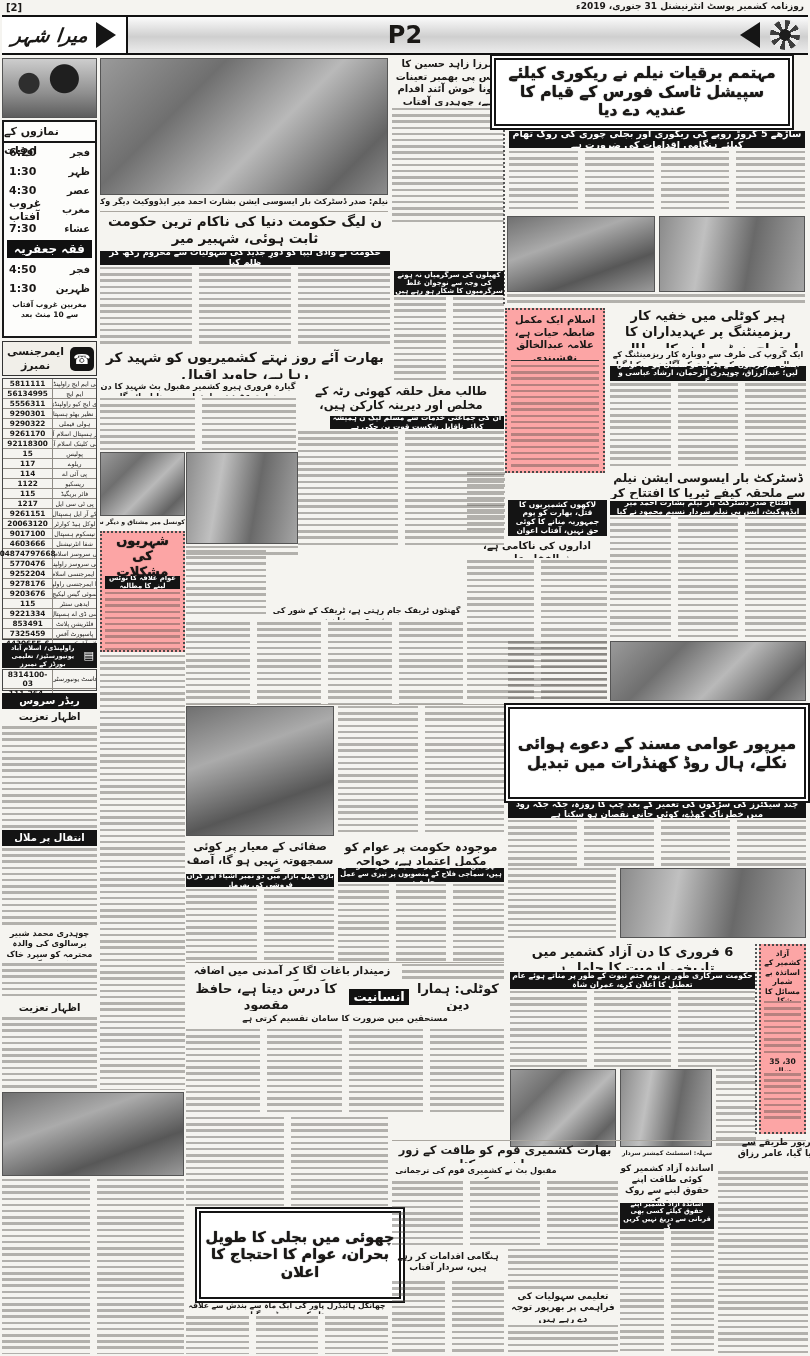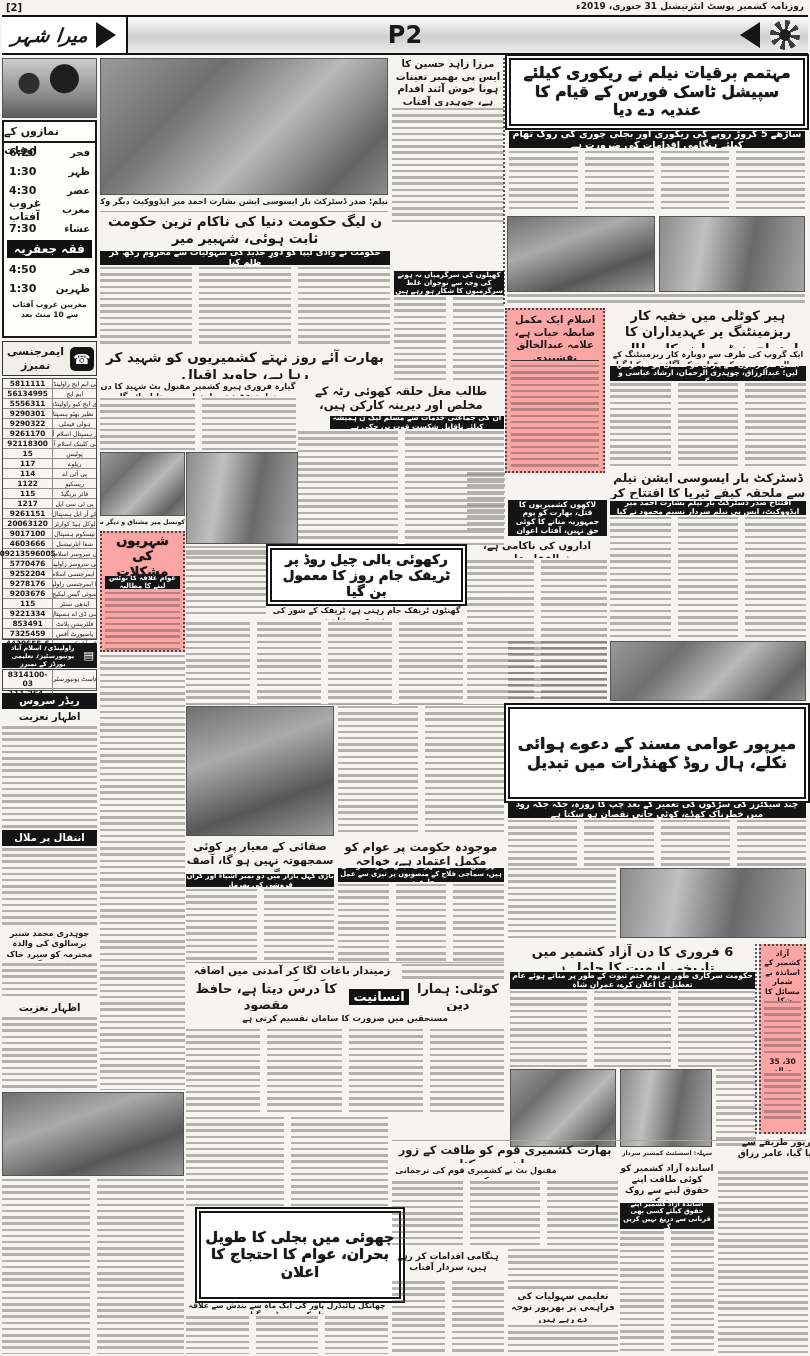--- a/index.html
+++ b/index.html
@@ -182,21 +182,21 @@
       </div>
       <div class="erow">
         <div class="enum">9017100</div>
         <div class="elbl">نیسکوم ہسپتال</div>
       </div>
       <div class="erow">
         <div class="enum">4603666</div>
         <div class="elbl">شفا انٹرنیشنل</div>
       </div>
       <div class="erow">
-        <div class="enum">09213596005</div>
+        <div class="enum">04874797668</div>
         <div class="elbl">بجلی سروسز اسلام آباد</div>
       </div>
       <div class="erow">
         <div class="enum">5770476</div>
         <div class="elbl">بجلی سروسز راولپنڈی</div>
       </div>
       <div class="erow">
         <div class="enum">9252204</div>
         <div class="elbl">واپڈا ایمرجنسی اسلام آباد</div>
       </div>
@@ -265,21 +265,21 @@
       <div class="fx"></div>
     </div>
 
   <div class="abs ph" style="top:58px;left:100px;width:288px;height:137px;"></div>
   <div class="abs cap" style="top:197px;left:100px;width:288px;height:12px;">نیلم: صدر ڈسٹرکٹ بار ایسوسی ایشن بشارت احمد میر ایڈووکیٹ دیگر وکلاء کی موجودگی میں کیک کاٹتے ہوئے</div>
 
   <div class="abs hl" style="top:58px;left:392px;width:112px;height:48px;font-size:10px;">مرزا زاہد حسین کا ایس پی بھمبر تعینات ہونا خوش آئند اقدام ہے، چوہدری آفتاب</div>
   <div class="abs fx" style="top:108px;left:392px;width:112px;height:116px;"></div>
 
   <div class="abs vdot" style="top:58px;left:503px;height:246px;"></div>
-  <div class="abs dispbox" style="top:58px;left:509px;width:296px;height:68px;">
+  <div class="abs dispbox" style="top:58px;left:494px;width:296px;height:68px;">
     <div class="disp" style="font-size:15.5px;padding:1px 4px;">مہتمم برقیات نیلم نے ریکوری کیلئے سپیشل ٹاسک فورس کے قیام کا عندیہ دے دیا</div>
   </div>
   <div class="abs bar" style="top:131px;left:509px;width:296px;height:17px;font-size:9.5px;">ساڑھے 5 کروڑ روپے کی ریکوری اور بجلی چوری کی روک تھام کیلئے ہنگامی اقدامات کی ضرورت ہے</div>
   <div class="abs cols" style="top:151px;left:509px;width:296px;height:61px;">
       <div class="fx"></div>
       <div class="fx"></div>
       <div class="fx"></div>
       <div class="fx"></div>
     </div>
   <div class="abs ph3" style="top:216px;left:507px;width:148px;height:76px;"></div>
@@ -352,23 +352,20 @@
 
   <div class="abs fx" style="top:472px;left:467px;width:38px;height:62px;"></div>
   <div class="abs bar" style="top:500px;left:508px;width:99px;height:36px;font-size:7.5px;padding:1px;">لاکھوں کشمیریوں کا قتل، بھارت کو یوم جمہوریہ منانے کا کوئی حق نہیں، آفتاب اعوان</div>
   <div class="abs hl" style="top:540px;left:467px;width:140px;height:18px;font-size:10px;">اداروں کی ناکامی ہے، ذوالفقار علی</div>
   <div class="abs cols" style="top:560px;left:467px;width:140px;height:143px;">
       <div class="fx"></div>
       <div class="fx"></div>
     </div>
 
   <div class="abs fx" style="top:550px;left:186px;width:80px;height:66px;"></div>
-  <div class="abs dispbox" style="top:548px;left:270px;width:193px;height:54px;">
-    <div class="disp" style="font-size:13.5px;padding:1px 3px;">رکھوئی بالی چیل روڈ پر ٹریفک جام روز کا معمول بن گیا</div>
-  </div>
   <div class="abs hl" style="top:606px;left:270px;width:193px;height:14px;font-size:8px;">گھنٹوں ٹریفک جام رہتی ہے، ٹریفک کے شور کی وجہ سے شہری پریشان ہیں</div>
   <div class="abs cols" style="top:622px;left:186px;width:277px;height:83px;">
       <div class="fx"></div>
       <div class="fx"></div>
       <div class="fx"></div>
       <div class="fx"></div>
     </div>
   <div class="abs fx" style="top:641px;left:508px;width:99px;height:62px;"></div>
 
   <div class="abs hr" style="top:704px;left:186px;width:620px;"></div>

